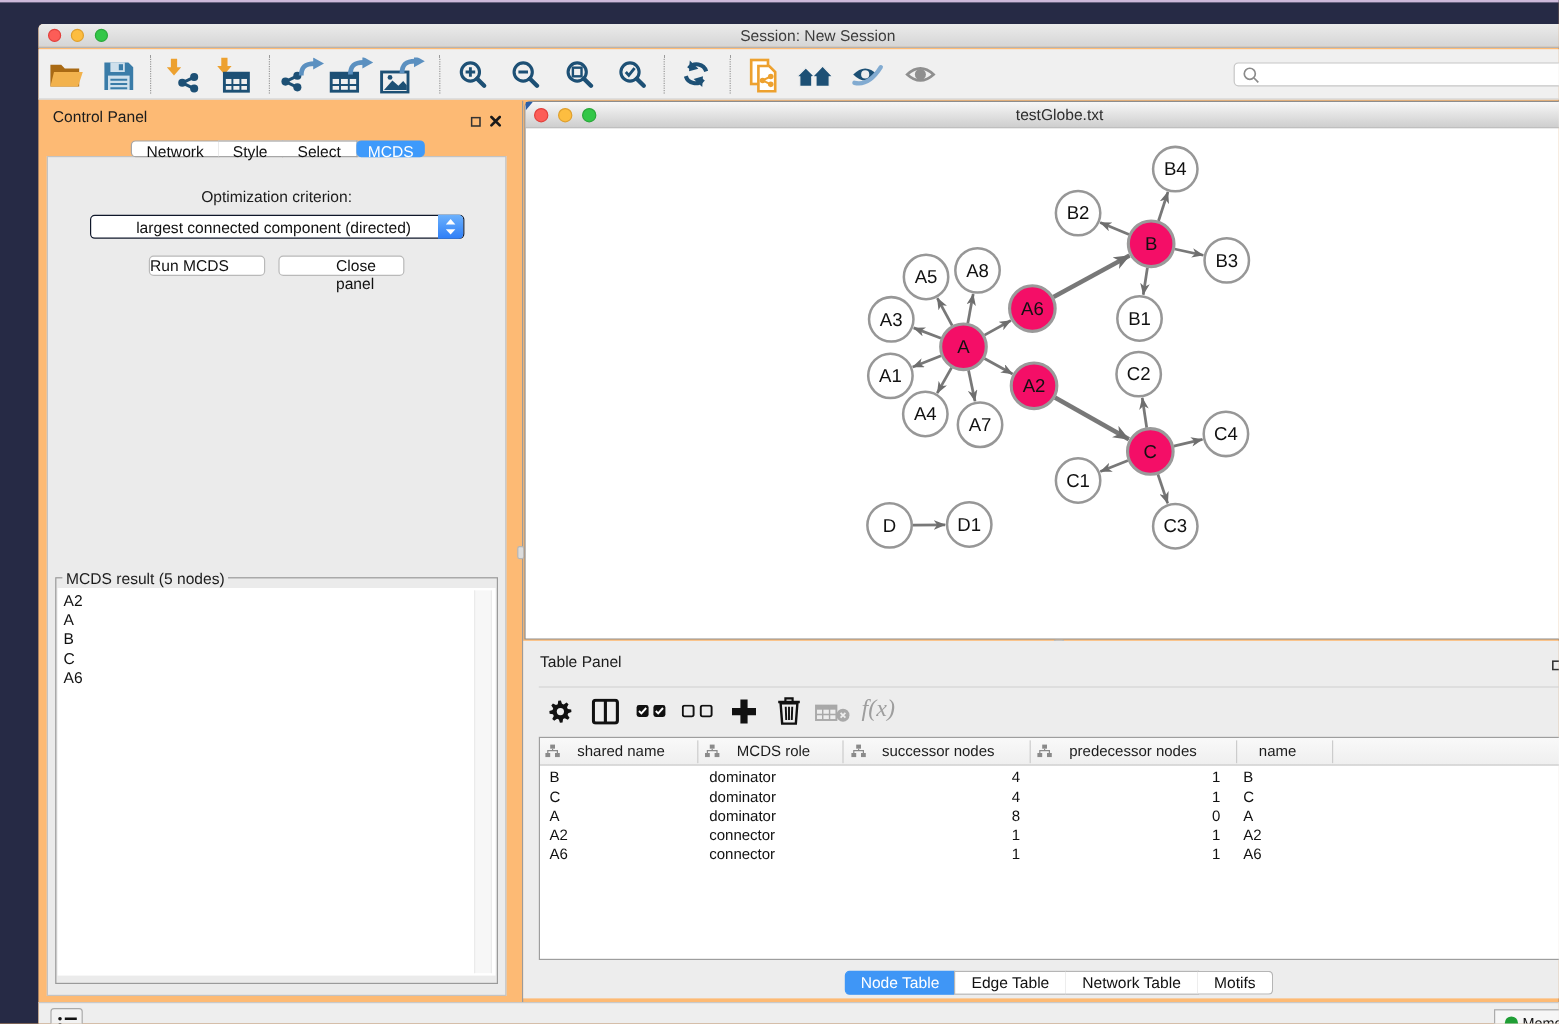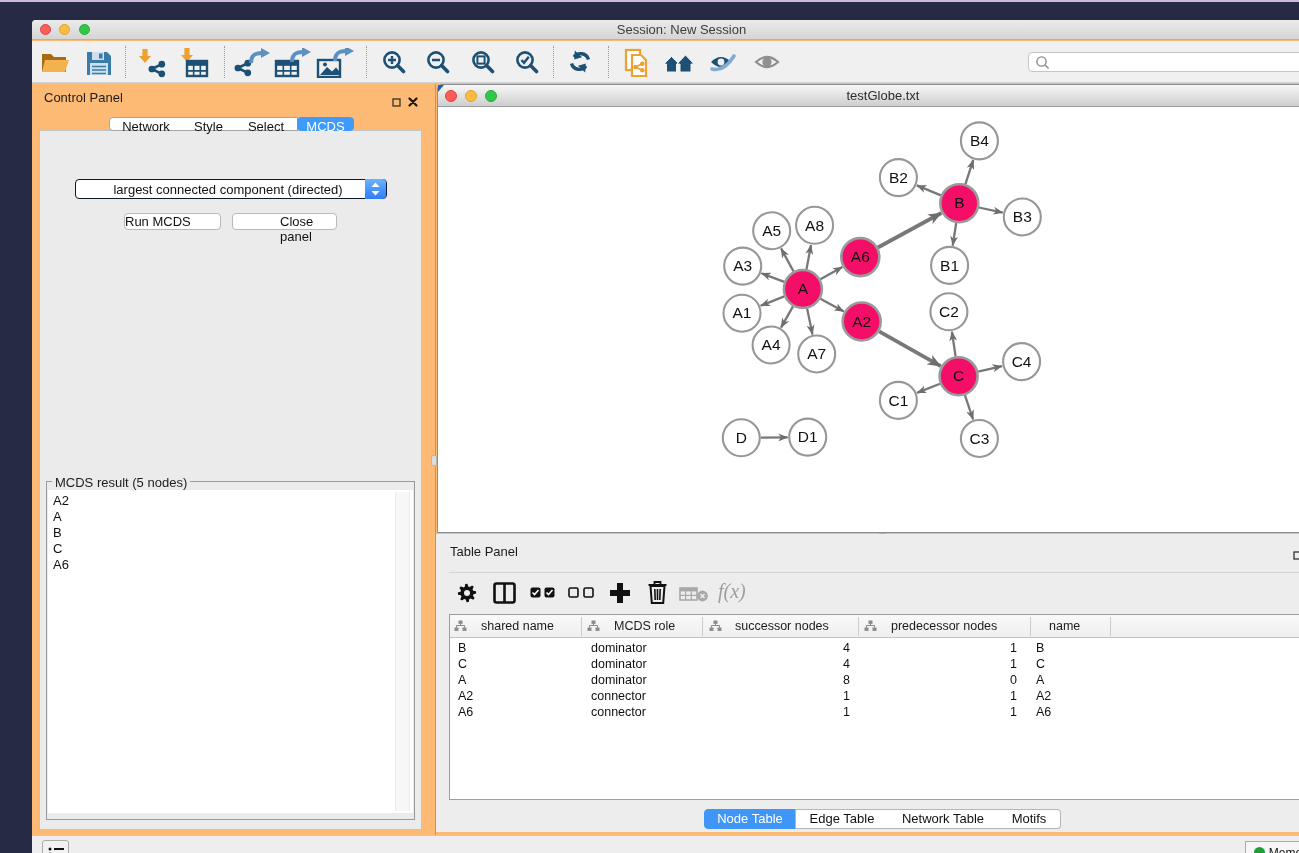--- a/index.html
+++ b/index.html
@@ -178,20 +178,21 @@
         <rect x="1" y="1" width="7" height="7" fill="none" stroke="#333" stroke-width="1.3"></rect>
       </svg></div>
 <div class="abs" style="left:376px;top:73px;"><svg width="10" height="10" viewBox="0 0 10 10">
         <path d="M1.5,1.5 L8.5,8.5 M8.5,1.5 L1.5,8.5" stroke="#1a1a1a" stroke-width="2.2" stroke-linecap="round"></path>
       </svg></div>
 <div class="abs" id="cp-box"></div>
 <div class="abs tab" style="left:77px;width:74px;border-radius:4px 0 0 4px;">Network</div>
 <div class="abs tab" style="left:150px;width:54px;border-left:none;">Style</div>
 <div class="abs tab" style="left:203px;width:63px;border-left:none;">Select</div>
 <div class="abs tab" id="tab-mcds" style="left:265px;width:57px;">MCDS</div>
+<div class="abs" id="optlabel">Optimization criterion:</div>
 <div class="abs" id="dropdown">
       <div class="txt">largest connected component (directed)</div>
 <div id="dropstep"><svg width="21" height="20" viewBox="0 0 21 20">
 <path d="M6.5,8 L10.5,3.5 L14.5,8 Z" fill="#fff"></path>
           <path d="M6.5,12 L10.5,16.5 L14.5,12 Z" fill="#fff"></path>
         </svg></div>
     </div>
 <div class="abs btn" style="left:92px;width:97px;">Run MCDS</div>
 <div class="abs btn" style="left:200px;width:105px;padding-left:47px;">Close panel</div>
 <div class="abs" id="fieldset"></div>

